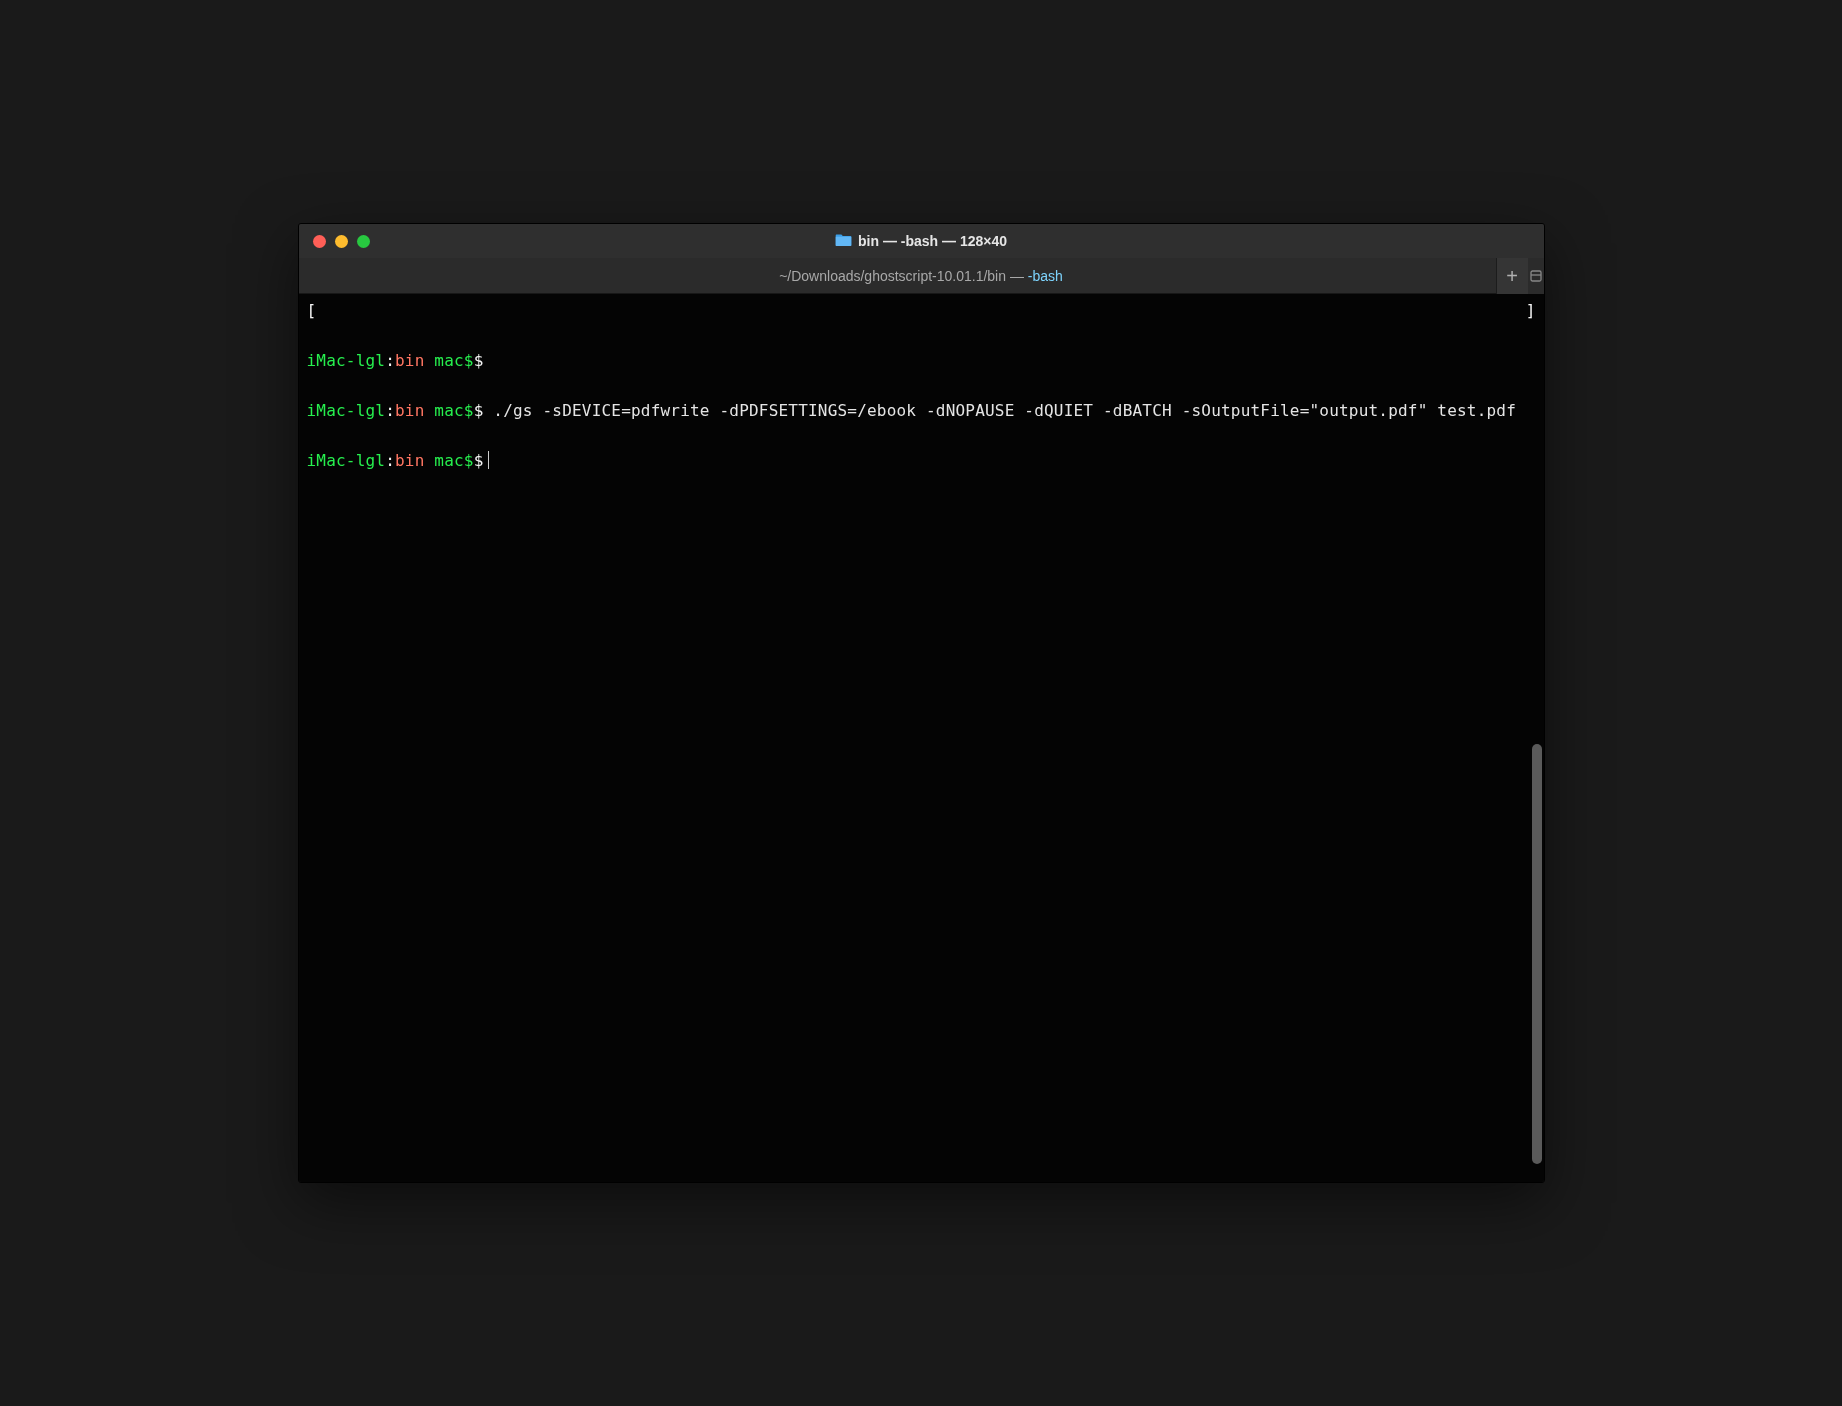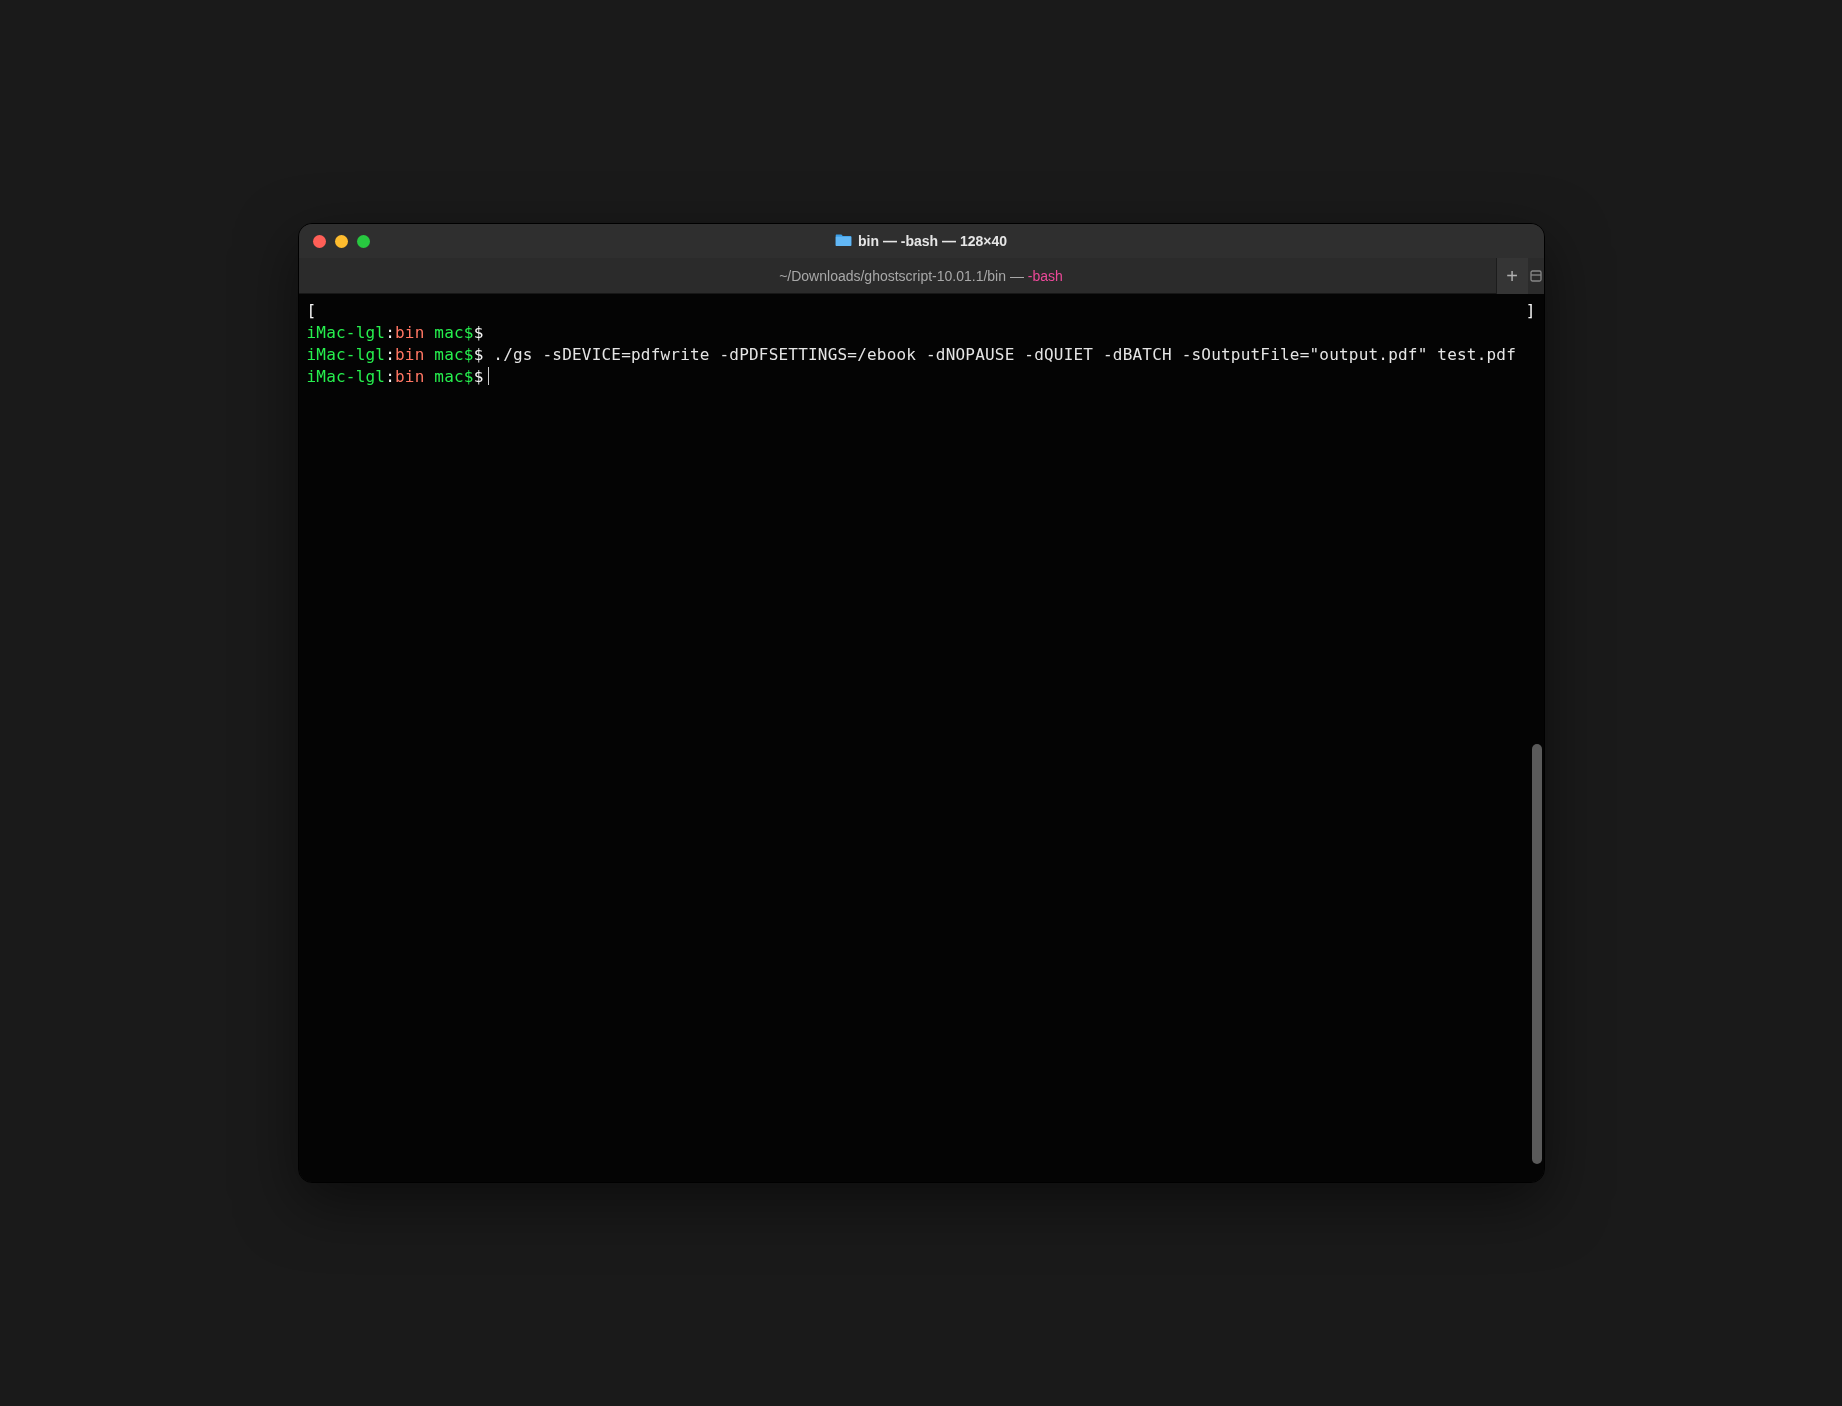--- a/index.html
+++ b/index.html
@@ -13,21 +13,21 @@
       width: 1842px;
       height: 1406px;
       display: flex;
       align-items: center;
       justify-content: center;
     }
     .window {
       width: 1247px;
       height: 960px;
       background: #1e1e1e;
-      border-radius: 14px;
+      border-radius: 3px;
       overflow: hidden;
       box-shadow: 0 20px 60px rgba(0,0,0,0.5);
       display: flex;
       flex-direction: column;
       border: 1px solid #000;
     }
     .titlebar {
       background: #2f2f2f;
       height: 34px;
       display: flex;
@@ -72,21 +72,21 @@
       justify-content: center;
       position: relative;
       border-bottom: 1px solid #171717;
     }
     .tab-label {
       color: #a8a8a8;
       font-size: 14px;
       font-family: -apple-system, BlinkMacSystemFont, "Segoe UI", sans-serif;
     }
     .tab-strong {
-      color: #ec4899;
+      color: #7dd3fc;
     }
     .tab-right {
       position: absolute;
       right: 0;
       top: 0;
       height: 100%;
       display: flex;
       align-items: center;
     }
     .tab-add {
@@ -123,20 +123,21 @@
       letter-spacing: 0.2px;
     }
     .bracket-row {
       display: flex;
       justify-content: space-between;
       color: #f5f5f5;
       width: 100%;
     }
     .prompt-line {
       white-space: nowrap;
+      margin-top: 28px;
     }
     .p-host { color: #26ef4e; }
     .p-colon { color: #f5f5f5; }
     .p-dir { color: #ff7663; }
     .p-user { color: #26ef4e; }
     .p-dollar { color: #f5f5f5; }
     .p-cmd { color: #e5e5e5; }
     .cursor {
       display: inline-block;
       width: 1.5px;

